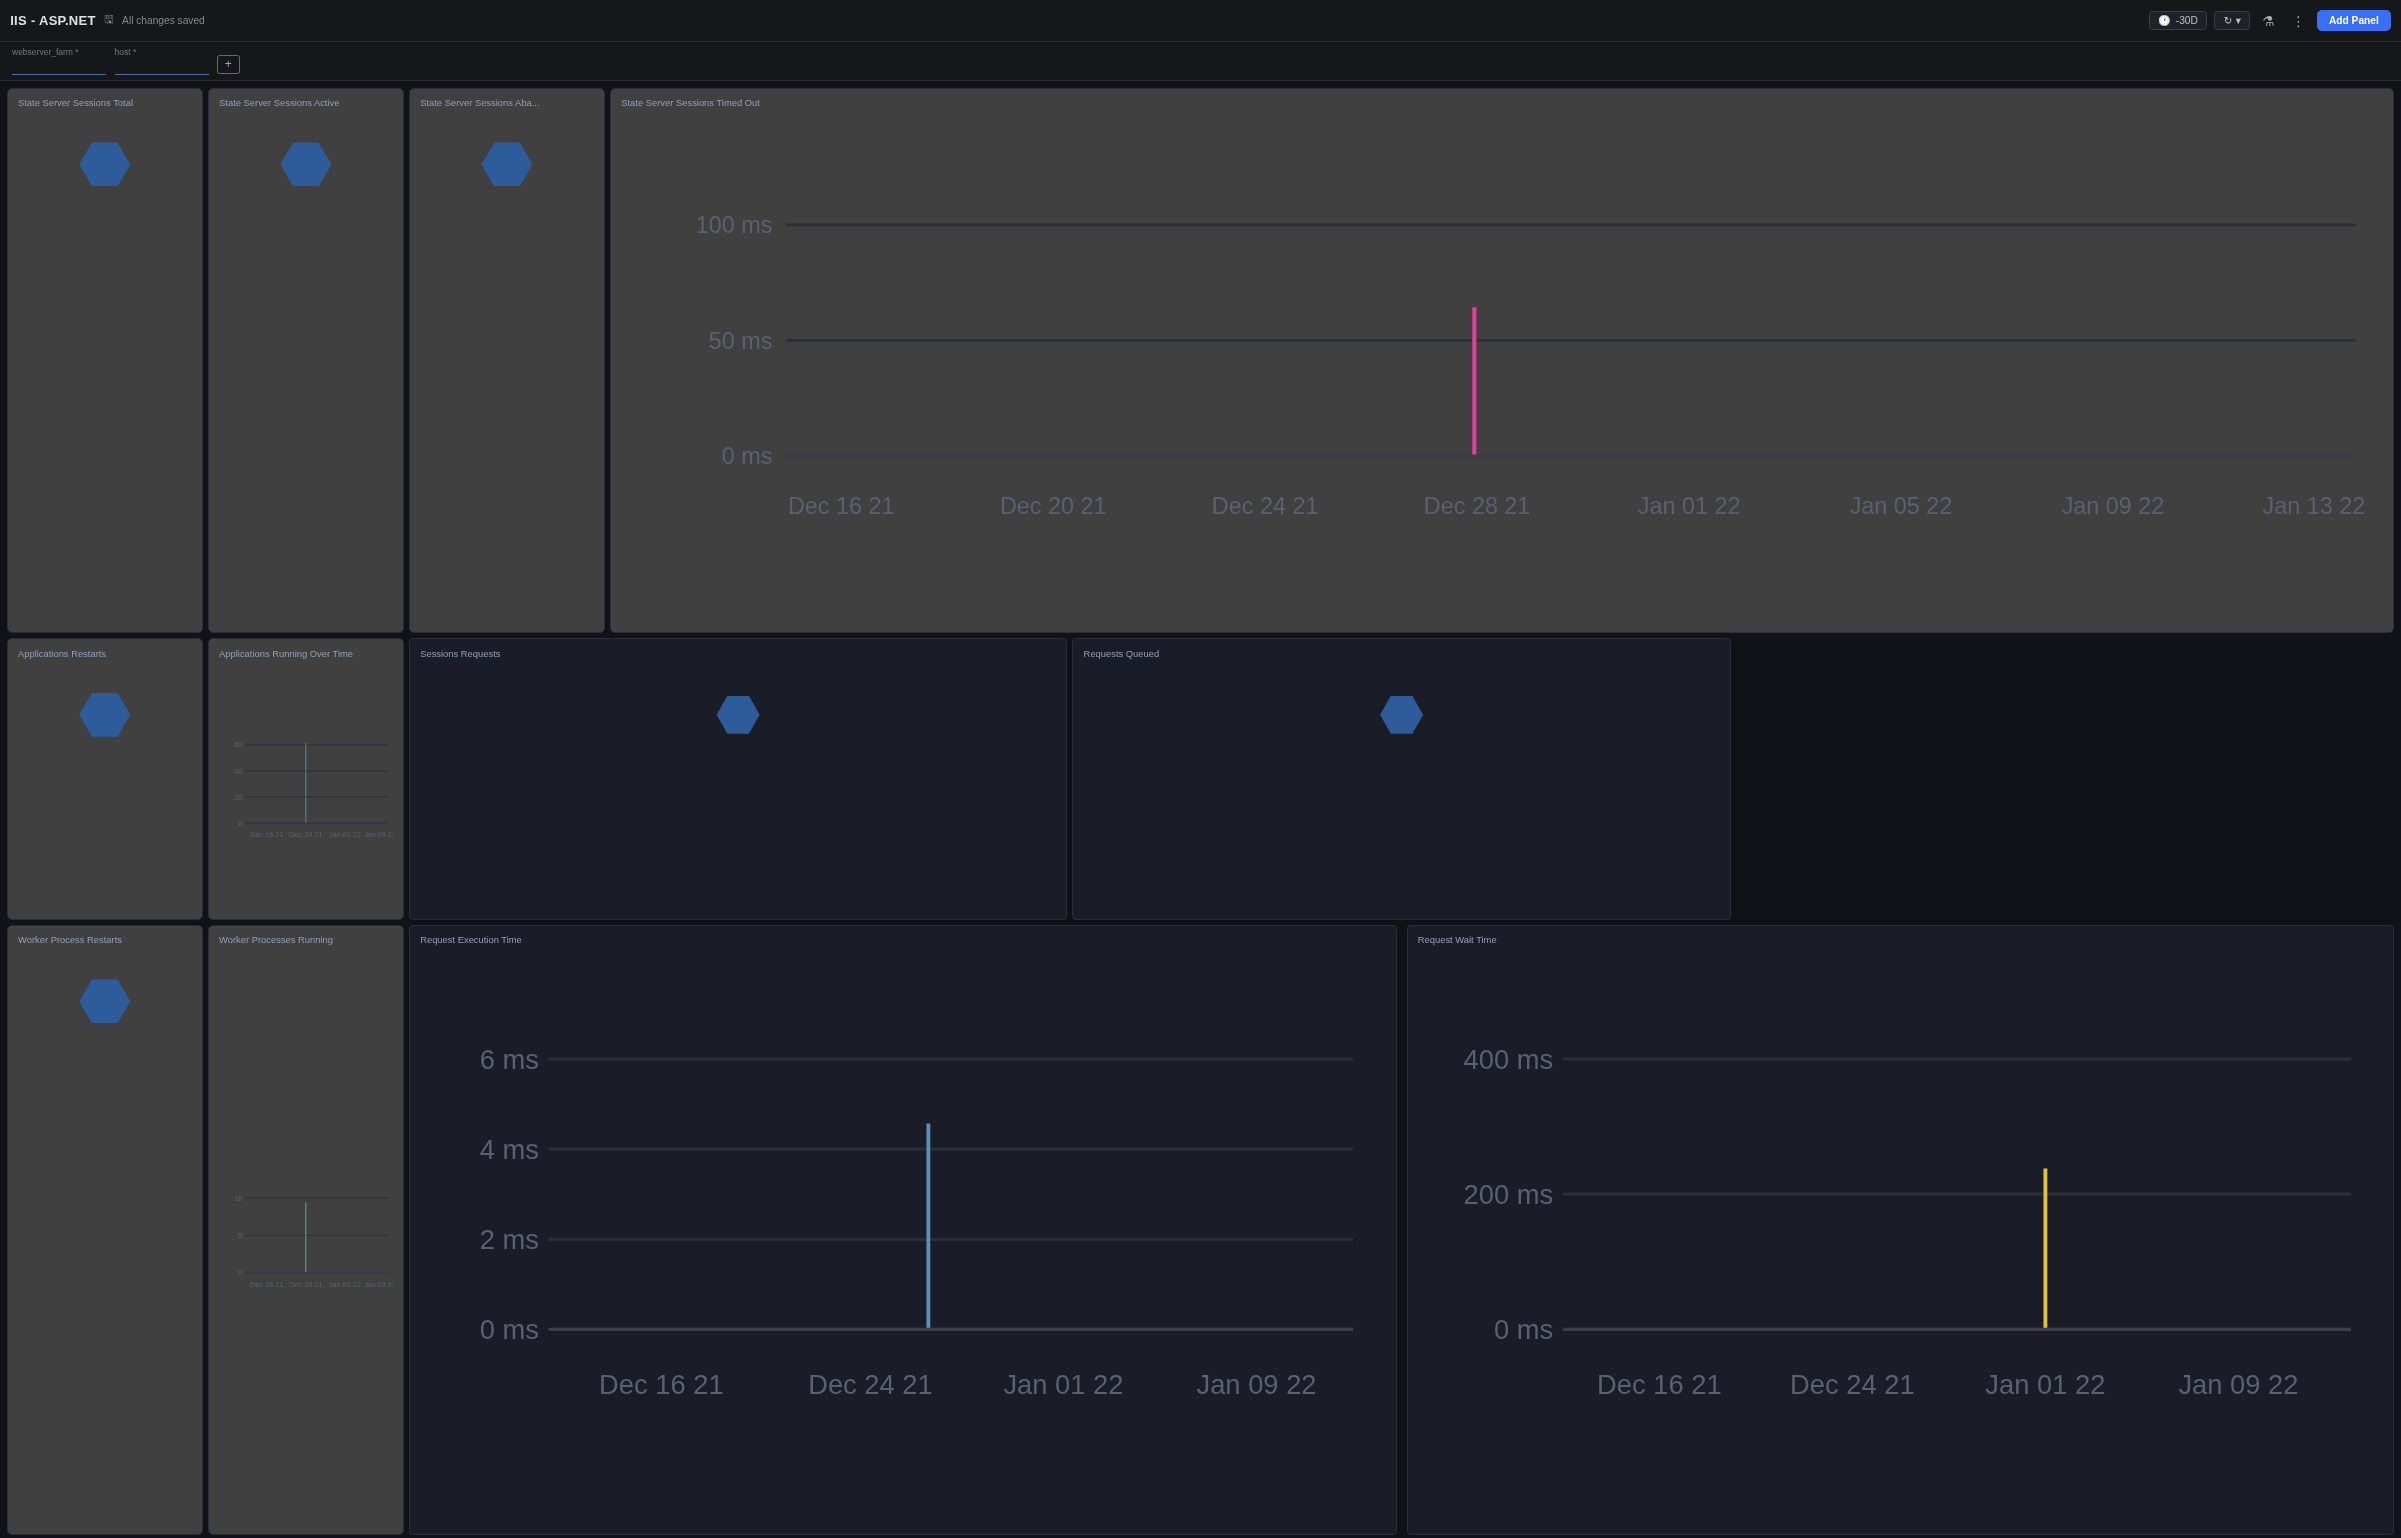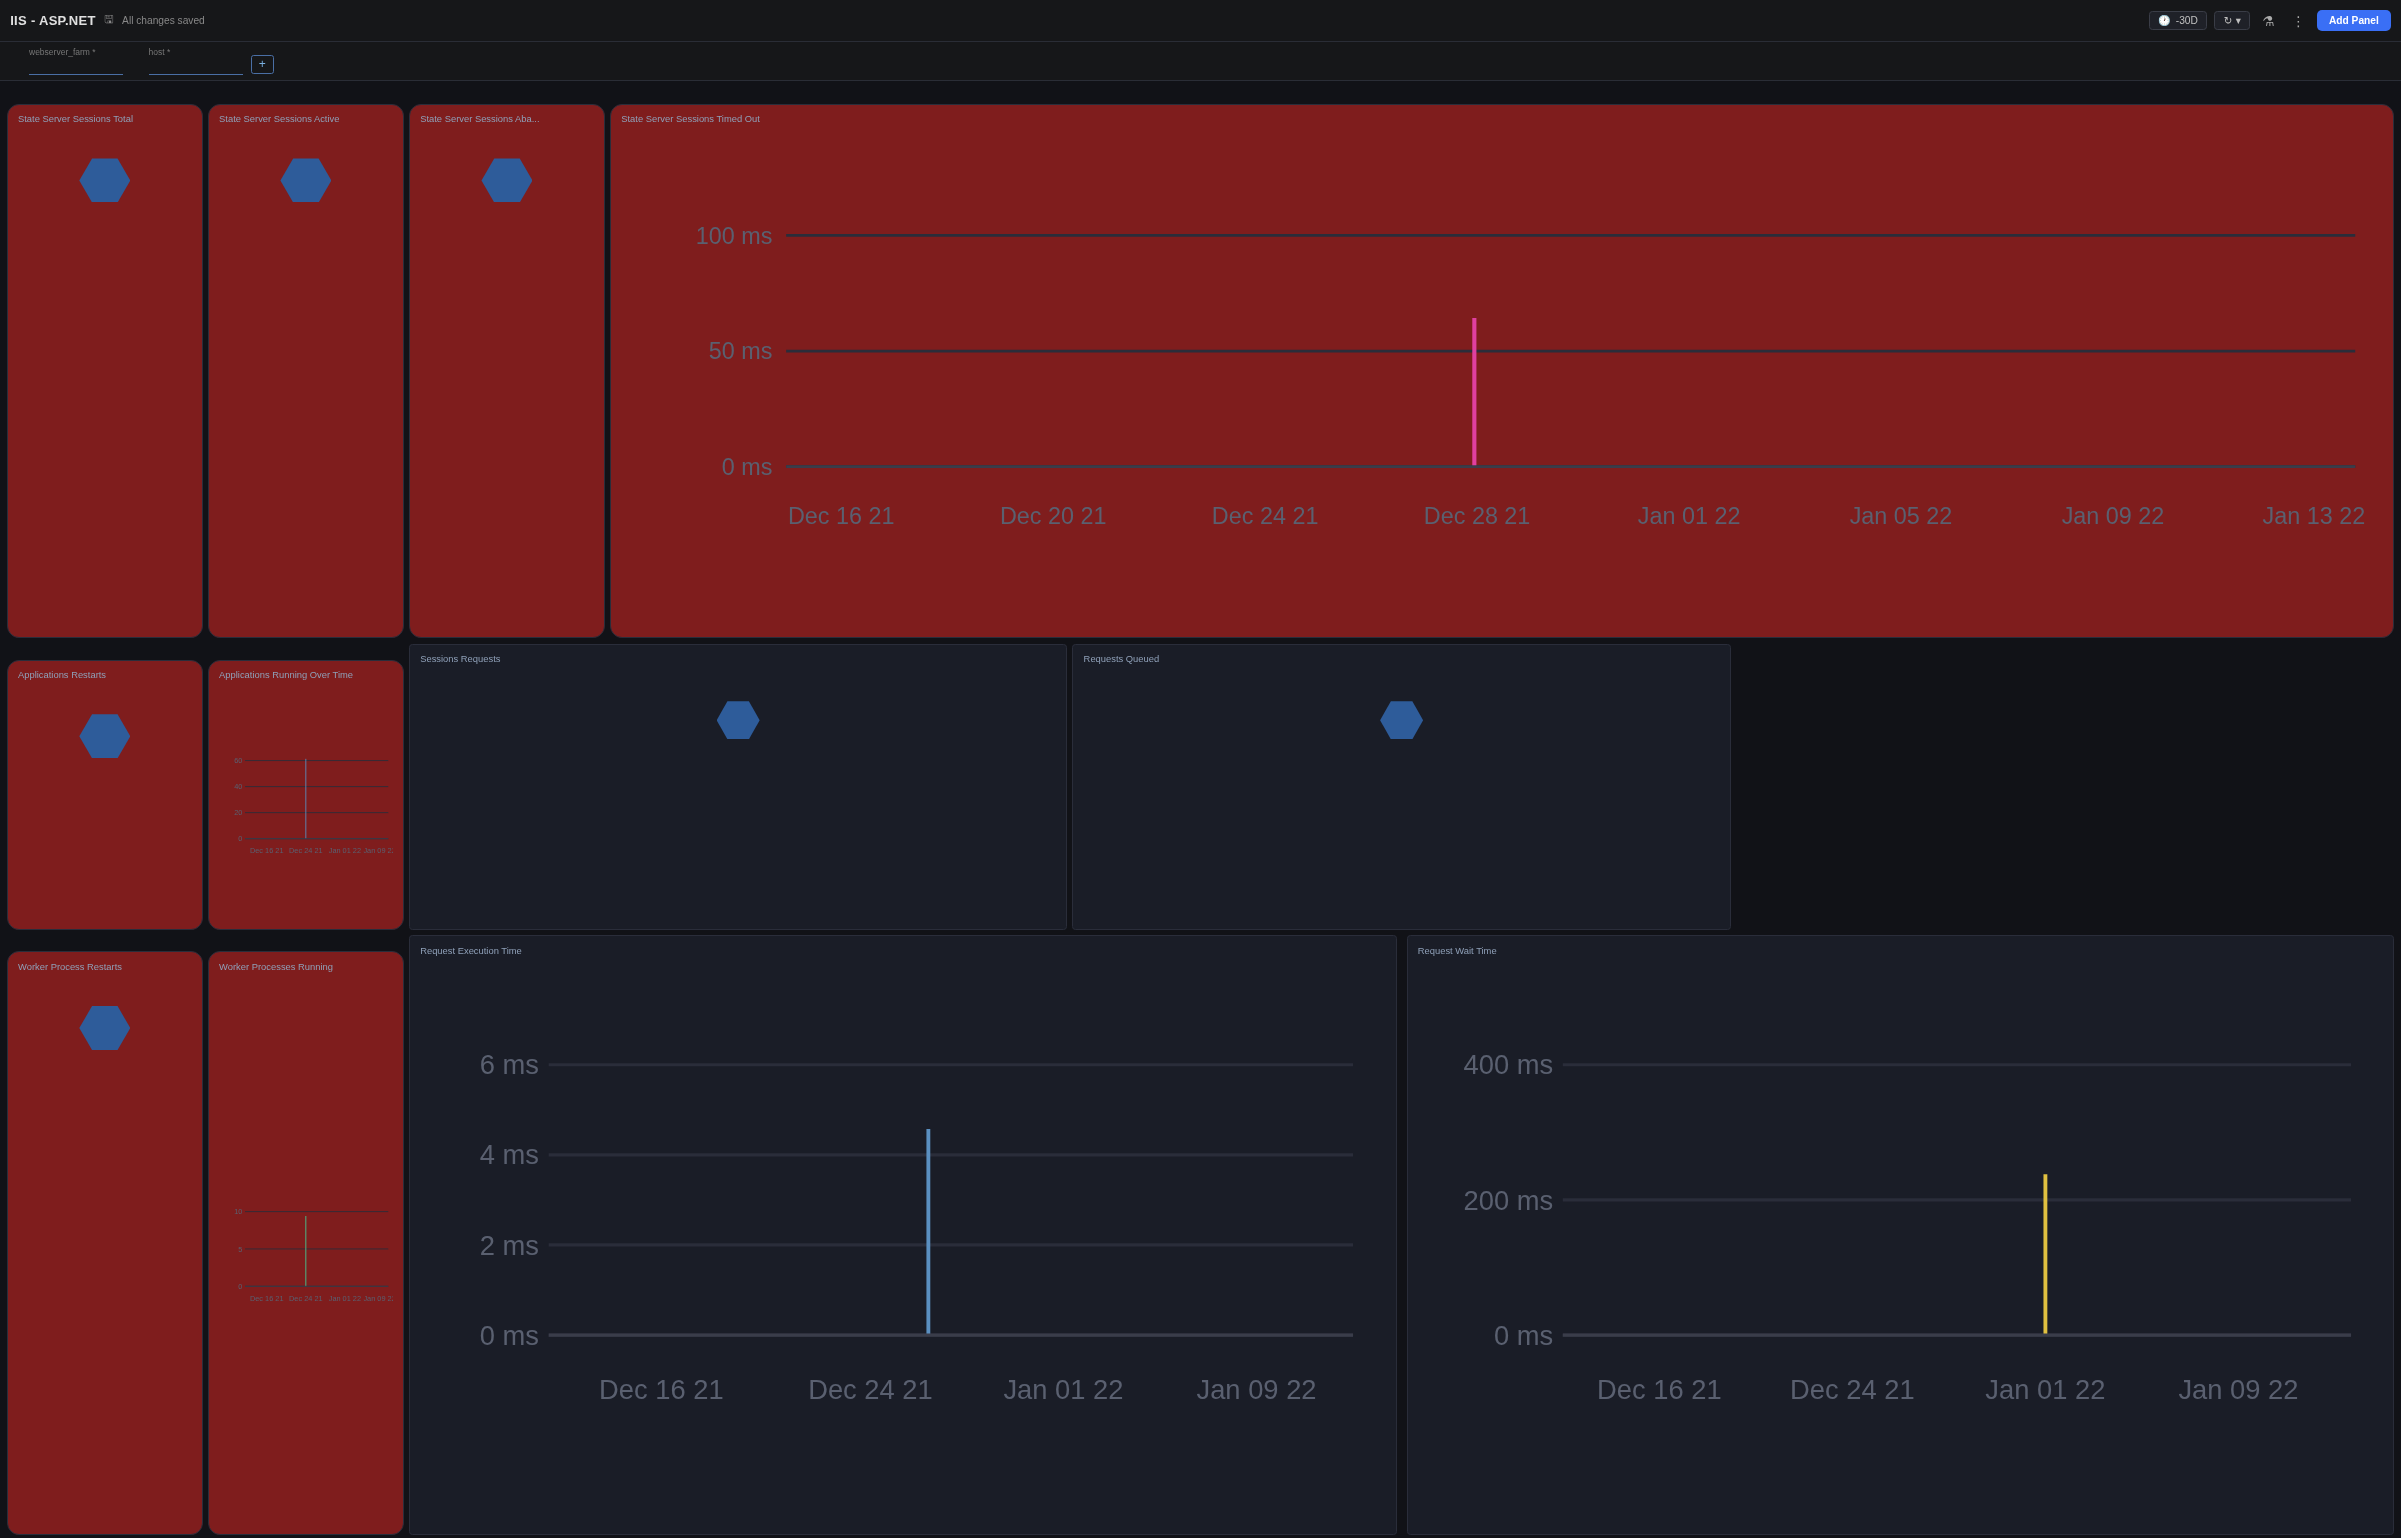--- a/index.html
+++ b/index.html
@@ -93,21 +93,20 @@
       display: flex;
       align-items: center;
       padding: 0 12px;
       border-bottom: 0.9px solid #2a2d36;
       gap: 8.5px;
     }
     .filter-field {
       display: flex;
       flex-direction: column;
       gap: 1.7px;
-      margin-left: 17px;
     }
     .filter-label {
       font-size: 8.5px;
       color: #777;
     }
     .filter-input {
       background: transparent;
       border: none;
       border-bottom: 0.9px solid #4a6fa5;
       color: #c0d0e8;
@@ -132,27 +131,26 @@
       padding: 6.8px;
       display: grid;
       grid-template-columns: 196px 196px 196px 1fr;
       grid-template-rows: auto auto auto;
       gap: 5.1px;
       height: calc(100vh - 77px);
       overflow-y: auto;
     }
 
     .panel {
-      background: #7f1d1d;
+      background: #404040;
       border: 0.9px solid #2a2d3a;
-      border-radius: 12px;
+      border-radius: 5px;
       padding: 8.5px 10.2px;
       position: relative;
       overflow: hidden;
-      margin-top: 16px;
     }
     .panel-title {
       font-size: 9.4px;
       color: #8fa0b8;
       margin-bottom: 5.1px;
       font-weight: 500;
     }
 
     
     .stat-panel {

